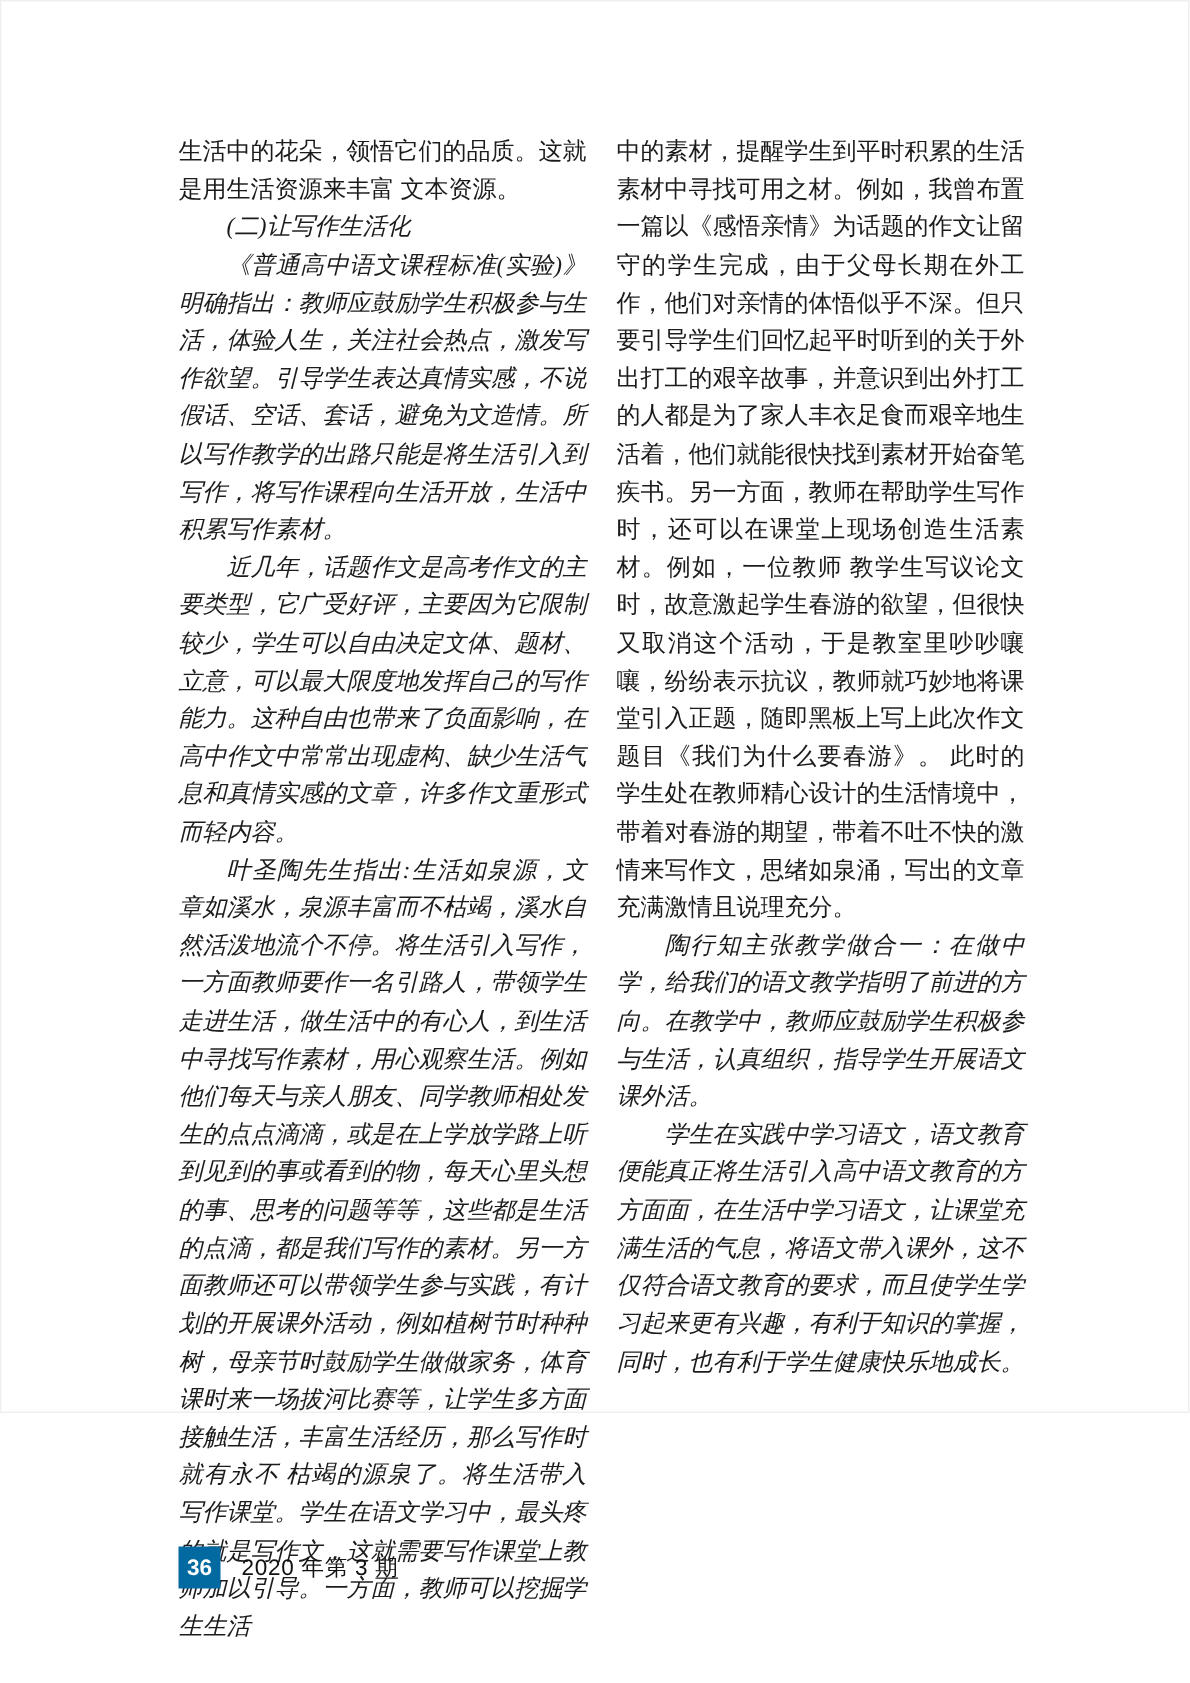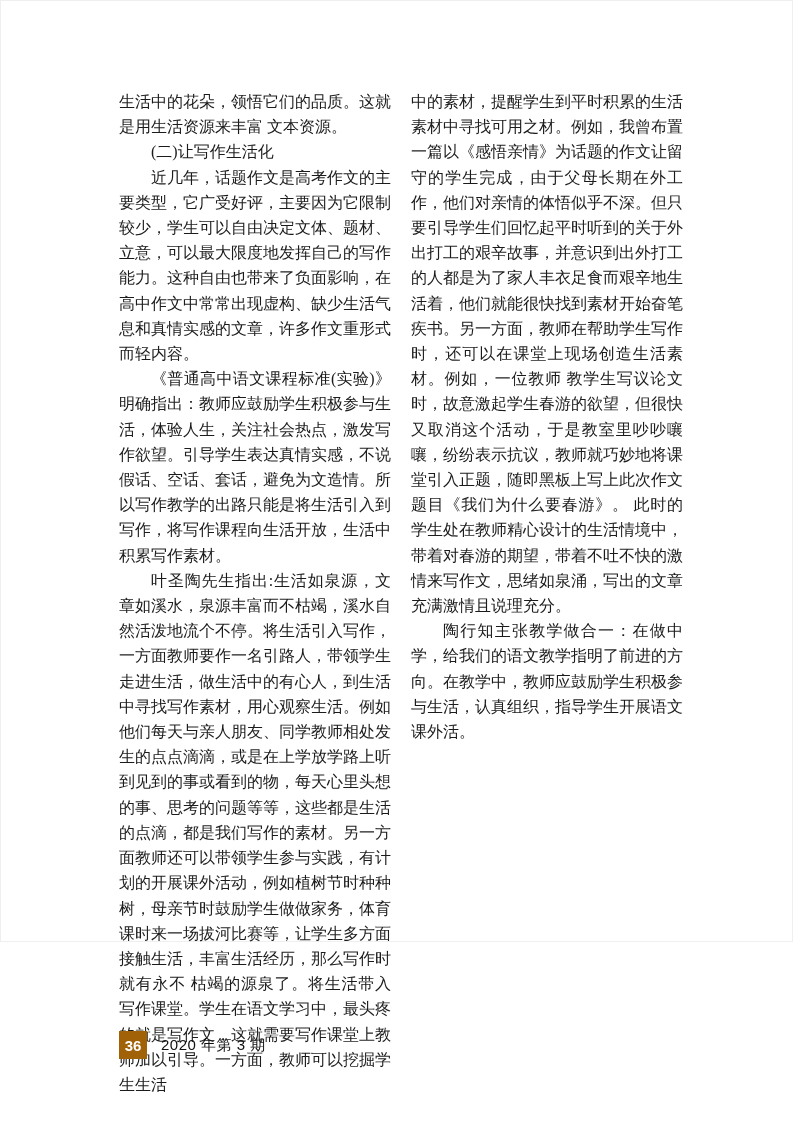--- a/index.html
+++ b/index.html
@@ -35,34 +35,35 @@
     color: #1b1b1b;
     text-align: justify;
     text-justify: inter-ideograph;
   }
   .col p {
     margin: 0;
     padding: 0;
   }
   .col p.indent {
     text-indent: 32px;
+    font-style: italic;
   }
   .footer {
     position: absolute;
     left: 118px;
     top: 1030px;
     display: flex;
     align-items: center;
     gap: 14px;
     font-family: "Liberation Sans", "DejaVu Sans", sans-serif;
   }
   .page-num {
     width: 28px;
     height: 28px;
-    background: #a16207;
+    background: #0369a1;
     color: #ffffff;
     display: flex;
     align-items: center;
     justify-content: center;
     font-size: 15px;
     font-weight: bold;
   }
   .issue {
     font-size: 15px;
     color: #111111;
@@ -70,26 +71,27 @@
   }
 </style>
 </head>
 <body>
 
 <div class="page">
   <div class="columns">
     <div class="col">
         <p>生活中的花朵，领悟它们的品质。这就是用生活资源来丰富 文本资源。</p>
         <p class="indent">(二)让写作生活化</p>
+        <p class="indent">《普通高中语文课程标准(实验)》明确指出：教师应鼓励学生积极参与生活，体验人生，关注社会热点，激发写作欲望。引导学生表达真情实感，不说假话、空话、套话，避免为文造情。所以写作教学的出路只能是将生活引入到写作，将写作课程向生活开放，生活中积累写作素材。</p>
         <p class="indent">近几年，话题作文是高考作文的主要类型，它广受好评，主要因为它限制较少，学生可以自由决定文体、题材、立意，可以最大限度地发挥自己的写作能力。这种自由也带来了负面影响，在高中作文中常常出现虚构、缺少生活气息和真情实感的文章，许多作文重形式而轻内容。</p>
-        <p class="indent">《普通高中语文课程标准(实验)》明确指出：教师应鼓励学生积极参与生活，体验人生，关注社会热点，激发写作欲望。引导学生表达真情实感，不说假话、空话、套话，避免为文造情。所以写作教学的出路只能是将生活引入到写作，将写作课程向生活开放，生活中积累写作素材。</p>
         <p class="indent">叶圣陶先生指出:生活如泉源，文章如溪水，泉源丰富而不枯竭，溪水自然活泼地流个不停。将生活引入写作，一方面教师要作一名引路人，带领学生走进生活，做生活中的有心人，到生活中寻找写作素材，用心观察生活。例如他们每天与亲人朋友、同学教师相处发生的点点滴滴，或是在上学放学路上听到见到的事或看到的物，每天心里头想的事、思考的问题等等，这些都是生活的点滴，都是我们写作的素材。另一方面教师还可以带领学生参与实践，有计划的开展课外活动，例如植树节时种种树，母亲节时鼓励学生做做家务，体育课时来一场拔河比赛等，让学生多方面接触生活，丰富生活经历，那么写作时就有永不 枯竭的源泉了。将生活带入写作课堂。学生在语文学习中，最头疼的就是写作文，这就需要写作课堂上教师加以引导。一方面，教师可以挖掘学生生活</p>
       </div>
     <div class="col">
         <p>中的素材，提醒学生到平时积累的生活素材中寻找可用之材。例如，我曾布置一篇以《感悟亲情》为话题的作文让留守的学生完成，由于父母长期在外工作，他们对亲情的体悟似乎不深。但只要引导学生们回忆起平时听到的关于外出打工的艰辛故事，并意识到出外打工的人都是为了家人丰衣足食而艰辛地生活着，他们就能很快找到素材开始奋笔疾书。另一方面，教师在帮助学生写作时，还可以在课堂上现场创造生活素材。例如，一位教师 教学生写议论文时，故意激起学生春游的欲望，但很快又取消这个活动，于是教室里吵吵嚷嚷，纷纷表示抗议，教师就巧妙地将课堂引入正题，随即黑板上写上此次作文题目《我们为什么要春游》。  此时的学生处在教师精心设计的生活情境中，带着对春游的期望，带着不吐不快的激情来写作文，思绪如泉涌，写出的文章充满激情且说理充分。</p>
         <p class="indent">陶行知主张教学做合一：在做中学，给我们的语文教学指明了前进的方向。在教学中，教师应鼓励学生积极参与生活，认真组织，指导学生开展语文课外活。</p>
+        <p class="indent">学生在实践中学习语文，语文教育便能真正将生活引入高中语文教育的方方面面，在生活中学习语文，让课堂充满生活的气息，将语文带入课外，这不仅符合语文教育的要求，而且使学生学习起来更有兴趣，有利于知识的掌握，同时，也有利于学生健康快乐地成长。</p>
       </div>
   </div>
   <div class="footer">
     <span class="page-num">36</span>
     <span class="issue">2020 年第 3 期</span>
   </div>
 </div>
 
 </body></html>

